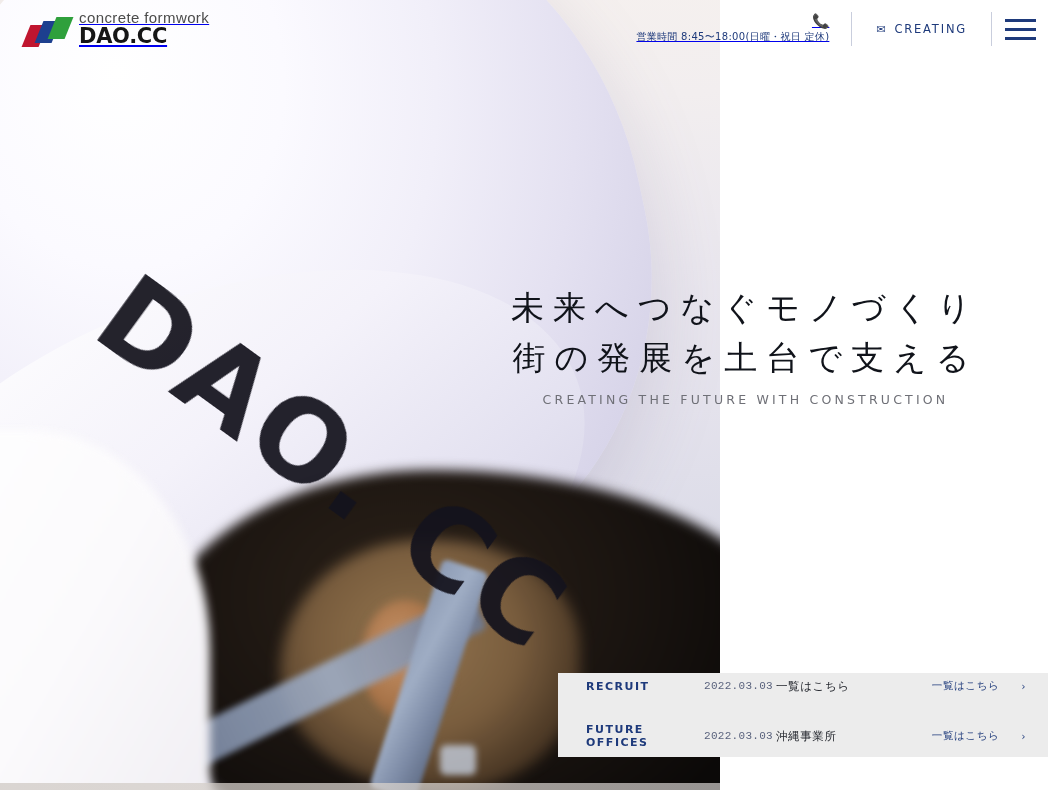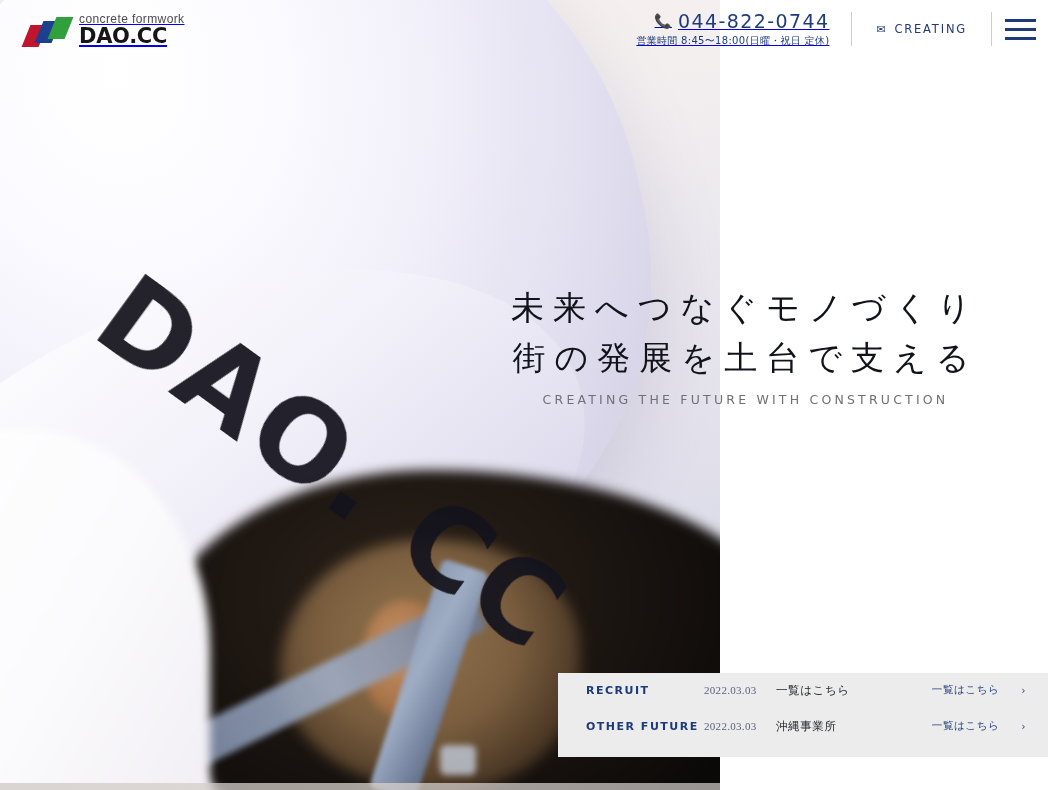--- a/index.html
+++ b/index.html
@@ -131,21 +131,21 @@
   .logo-mark { position:relative; width:46px; height:30px; }
   .logo-mark i {
     position:absolute; display:block; width:17px; height:22px;
     transform:skewX(-22deg);
   }
   .logo-mark .bar-red   { left:0px;  top:8px;  background:#c0152f; }
   .logo-mark .bar-blue  { left:13px; top:4px;  background:#1d3f8f; }
   .logo-mark .bar-green { left:26px; top:0px;  background:#2fa03c; }
   .logo-txt { line-height:1; }
   .logo-sub {
-    font-size:12px; color:#4b4b4b; letter-spacing:.4px;
+    font-size:15px; color:#4b4b4b; letter-spacing:.4px;
     font-family:"Liberation Sans", sans-serif; margin-bottom:12px;
   }
   .logo-main {
     font-size:21px; font-weight:700; color:#161616;
     letter-spacing:-.3px; font-family:"DejaVu Sans", sans-serif;
   }
 
   .header-right {
     position:absolute; right:0; top:0; height:58px;
     display:flex; align-items:center;
@@ -187,35 +187,35 @@
   .hero-sub {
     margin-top:9px; font-size:12.5px; color:#6f7077;
     letter-spacing:3.2px; white-space:nowrap;
     font-family:"DejaVu Sans", sans-serif;
   }
 
   
   .news {
     position:absolute; left:558px; top:673px; width:490px; height:84px;
     background:#ececec; z-index:25;
-    display:flex; flex-direction:column; justify-content:flex-end;
-    padding:0 0 18px 28px;
+    display:flex; flex-direction:column; justify-content:space-between;
+    padding:0 0 8px 28px;
   }
   .news-row {
     display:flex; align-items:center; height:26px; font-size:11.5px;
   }
   .news-row + .news-row { margin-top:10px; }
   .news-cat {
     width:118px; color:#1e3a7b; font-weight:700;
     font-size:11px; letter-spacing:1.5px;
     font-family:"DejaVu Sans", sans-serif;
   }
   .news-date {
     width:72px; color:#59627d; font-size:11px; letter-spacing:.3px;
-    font-family:Liberation Serif, serif;
+    font-family:Liberation Mono, monospace;
   }
   .news-title {
     flex:1; color:#22252c; font-size:11.5px; letter-spacing:.6px;
     font-family:"DejaVu Sans", sans-serif;
     white-space:nowrap; overflow:hidden;
   }
   .news-more {
     display:flex; align-items:center; gap:22px; padding-right:22px;
     color:#1e3a7b; font-size:10.5px; text-decoration:none; letter-spacing:.6px;
     font-family:"DejaVu Sans", sans-serif; white-space:nowrap;
@@ -254,21 +254,20 @@
         <span class="logo-sub">concrete formwork</span>
         <div class="logo-main">DAO.CC</div>
       </span>
     </a>
 
     <div class="header-right">
 
       <a class="tel-block" href="#">
         <span class="tel-line">
           <span class="tel-icon">📞</span>
-          <span class="tel-num">044-822-0744</span>
         </span>
         <div class="tel-hours">営業時間 8:45〜18:00(日曜・祝日 定休)</div>
       </a>
 
       <span class="hdr-divider"></span>
 
       <a class="contact-btn" href="#">
         <span class="mail-icon">✉</span>
         <span>CREATING</span>
       </a>
@@ -296,21 +295,21 @@
       <span class="news-cat">RECRUIT</span>
       <span class="news-date">2022.03.03</span>
       <span class="news-title">一覧はこちら</span>
       <a class="news-more" href="#">
         <span>一覧はこちら</span>
         <span class="chev">›</span>
       </a>
     </div>
 
     <div class="news-row">
-      <span class="news-cat">OTHER FUTURE</span>
+      <span class="news-cat">FUTURE OFFICES</span>
       <span class="news-date">2022.03.03</span>
       <span class="news-title">沖縄事業所</span>
       <a class="news-more" href="#">
         <span>一覧はこちら</span>
         <span class="chev">›</span>
       </a>
     </div>
 
   </div>
 

